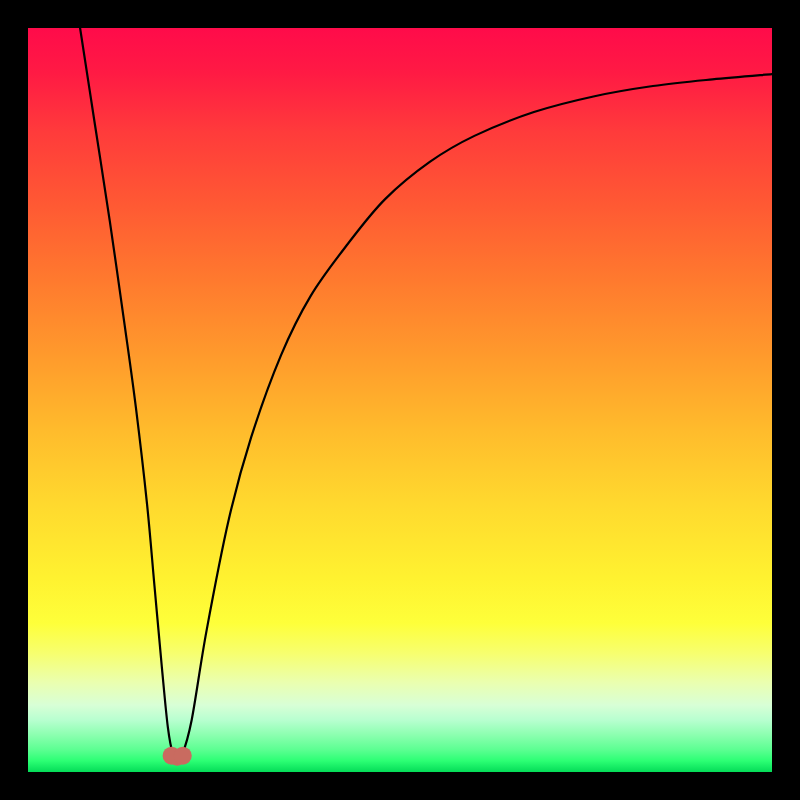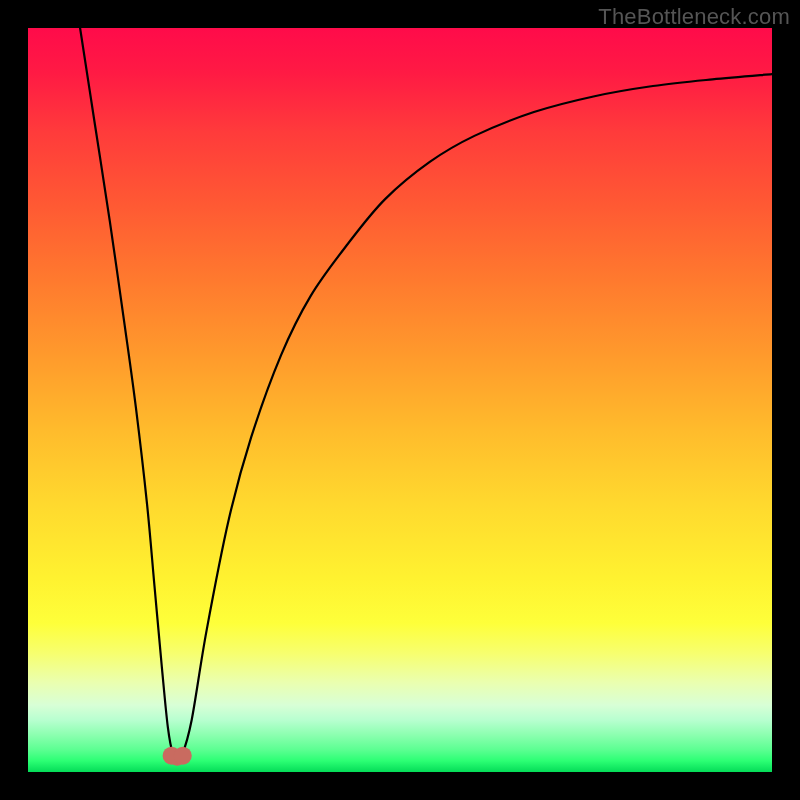--- a/index.html
+++ b/index.html
@@ -65,21 +65,20 @@
   svg.curve {
     position: absolute;
     inset: 0;
   }
 </style>
 </head>
 <body>
 
 <div class="frame">
 
-  <div class="watermark">TheBottleneck.com</div>
 
   <div class="plot-area">
     <div class="gradient"></div>
 
     <svg class="curve" viewBox="0 0 744 744" preserveAspectRatio="none">
       <path id="curve-path" fill="none" stroke="#000000" stroke-width="2.2" stroke-linecap="round" stroke-linejoin="round" d="M 52.08 0.00 C 54.56 16.12, 62.00 64.48, 66.96 96.72 C 71.92 128.96, 76.88 159.96, 81.84 193.44 C 86.80 226.92, 92.38 266.60, 96.72 297.60 C 101.06 328.60, 104.16 349.68, 107.88 379.44 C 111.60 409.20, 115.94 446.40, 119.04 476.16 C 122.14 505.92, 124.00 530.72, 126.48 558.00 C 128.96 585.28, 131.69 616.28, 133.92 639.84 C 136.15 663.40, 138.01 684.85, 139.87 699.36 C 141.73 713.87, 143.59 721.93, 145.08 726.89 C 146.57 731.85, 147.31 729.12, 148.80 729.12 C 150.29 729.12, 151.53 733.09, 154.01 726.89 C 156.49 720.69, 159.59 712.63, 163.68 691.92 C 167.77 671.21, 172.36 636.12, 178.56 602.64 C 184.76 569.16, 193.44 523.28, 200.88 491.04 C 208.32 458.80, 214.52 436.48, 223.20 409.20 C 231.88 381.92, 243.04 350.92, 252.96 327.36 C 262.88 303.80, 271.56 286.44, 282.72 267.84 C 293.88 249.24, 307.52 231.88, 319.92 215.76 C 332.32 199.64, 343.48 184.76, 357.12 171.12 C 370.76 157.48, 386.88 144.46, 401.76 133.92 C 416.64 123.38, 429.04 116.19, 446.40 107.88 C 463.76 99.57, 486.08 90.64, 505.92 84.07 C 525.76 77.50, 545.60 72.79, 565.44 68.45 C 585.28 64.11, 605.12 60.88, 624.96 58.03 C 644.80 55.18, 664.64 53.32, 684.48 51.34 C 704.32 49.35, 734.08 47.00, 744.00 46.13"></path>
       <g id="markers">
           <rect x="143.59" y="725.63" width="11.16" height="12" rx="5" fill="#c96b60"></rect>
           <circle cx="143.59" cy="727.63" r="9" fill="#c96b60" stroke="#c96b60" stroke-width="0"></circle>
           <circle cx="154.75" cy="727.63" r="9" fill="#c96b60" stroke="#c96b60" stroke-width="0"></circle>

